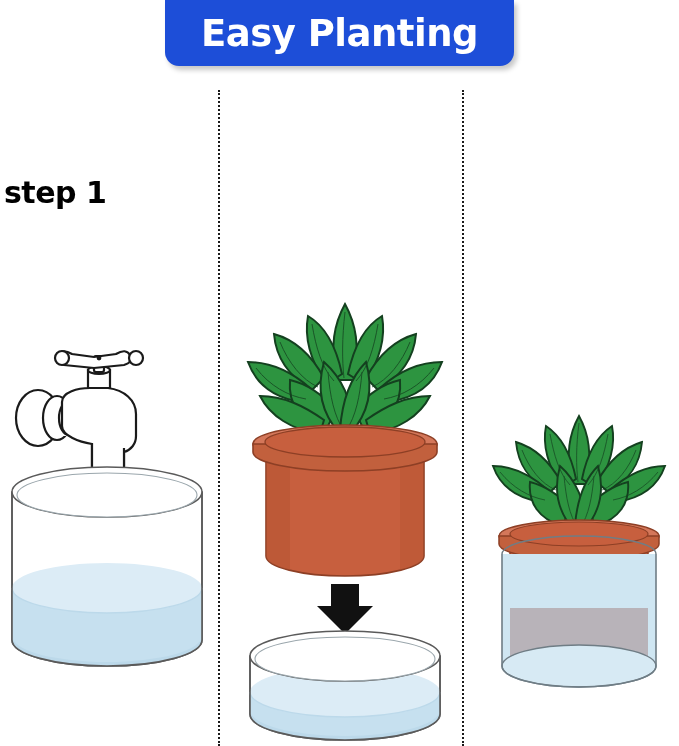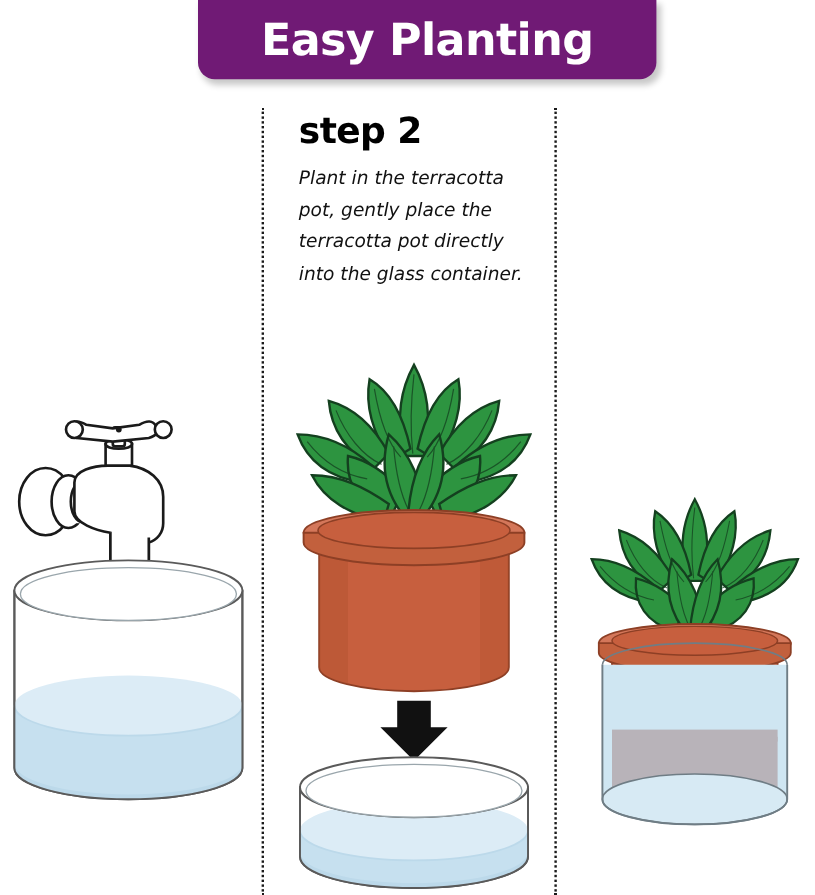--- a/index.html
+++ b/index.html
@@ -3,22 +3,22 @@
 <meta charset="utf-8">
 <style>
   html,body{margin:0;padding:0;background:#ffffff;}
   body{width:679px;height:746px;position:relative;overflow:hidden;
        font-family:"Liberation Sans","DejaVu Sans",sans-serif;}
 
   .stage{position:absolute;left:0;top:0;width:679px;height:746px;background:#fff;}
 
   
   .banner{
-    position:absolute;left:165px;top:0px;width:382px;height:66px;
-    background:#701a75;border-radius:0 0 14px 14px;
+    position:absolute;left:165px;top:0px;width:349px;height:66px;
+    background:#1d4ed8;border-radius:0 0 14px 14px;
     box-shadow:3px 4px 5px rgba(0,0,0,0.22);
     display:flex;align-items:center;justify-content:center;
   }
   .banner-text{
     color:#ffffff;font-size:37px;font-weight:bold;letter-spacing:-0.5px;
     font-family:"DejaVu Sans","Liberation Sans",sans-serif;
     white-space:nowrap;
   }
 
   
@@ -60,26 +60,23 @@
 <div class="stage">
 
   <div class="banner">
     <span class="banner-text">Easy Planting</span>
   </div>
 
   <div class="divider d1"></div>
   <div class="divider d2"></div>
 
   <div class="col col1">
-  </div>
-
-  <div class="col col2">
-    <p class="step-head">step 2</p>
-    <p class="step-body">Plant in the terracotta pot, gently place the terracotta pot directly into the glass container.</p>
-  </div>
+    <p class="step-head">step 1</p>
+  </div>
+
 
   <div class="col col3">
   </div>
 
   <div class="art art1">
     <svg width="215" height="406" viewBox="0 0 215 406">
 
       <g fill="#ffffff" stroke="#1a1a1a" stroke-width="2.2">
         <ellipse cx="38" cy="78" rx="22" ry="28"></ellipse>
         <ellipse cx="57" cy="78" rx="14" ry="22"></ellipse>

